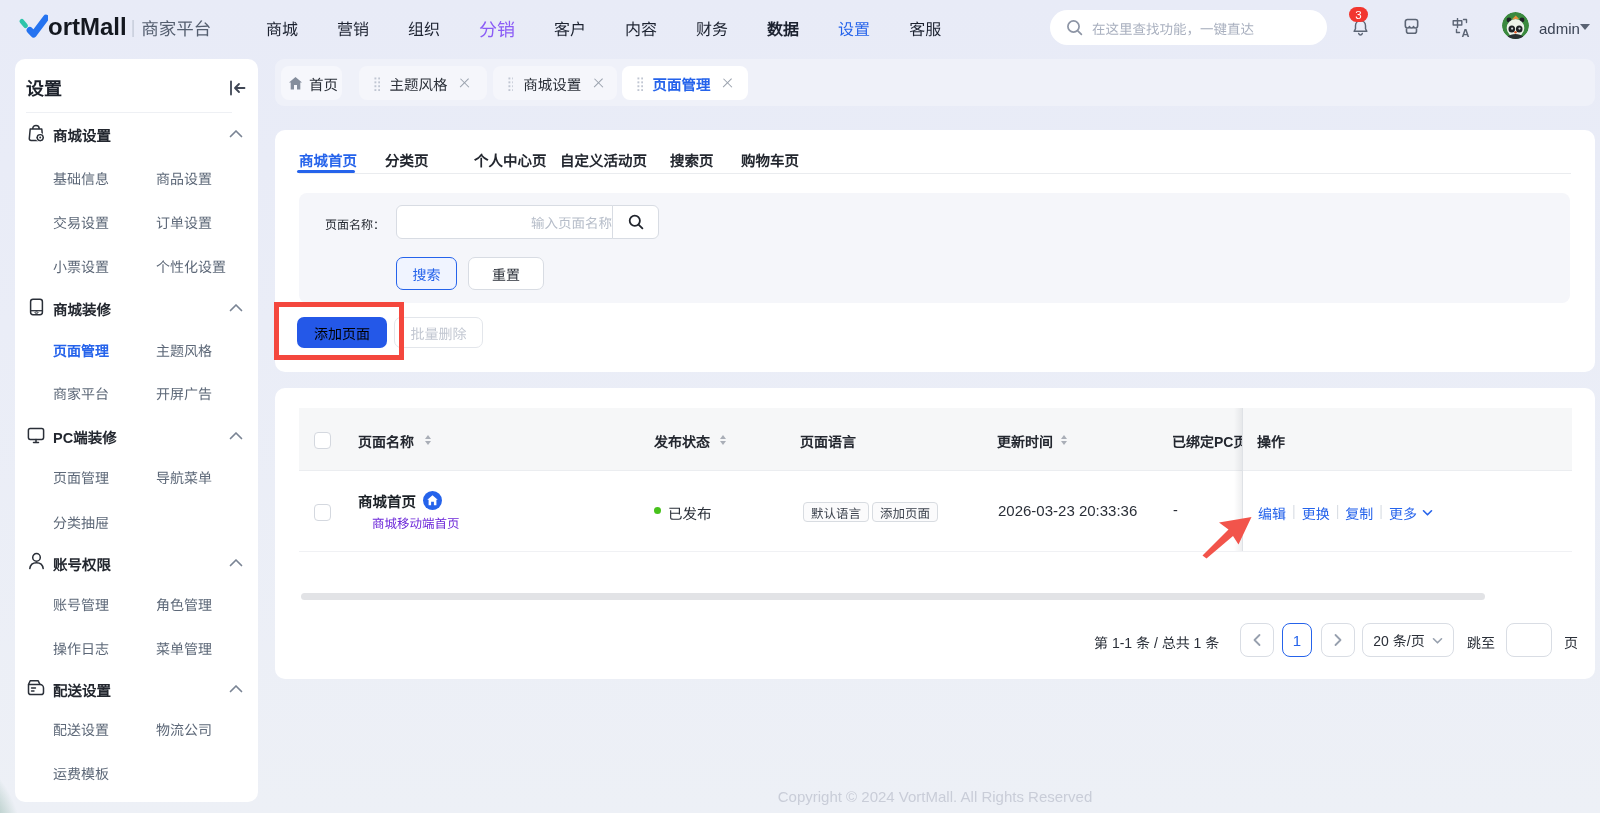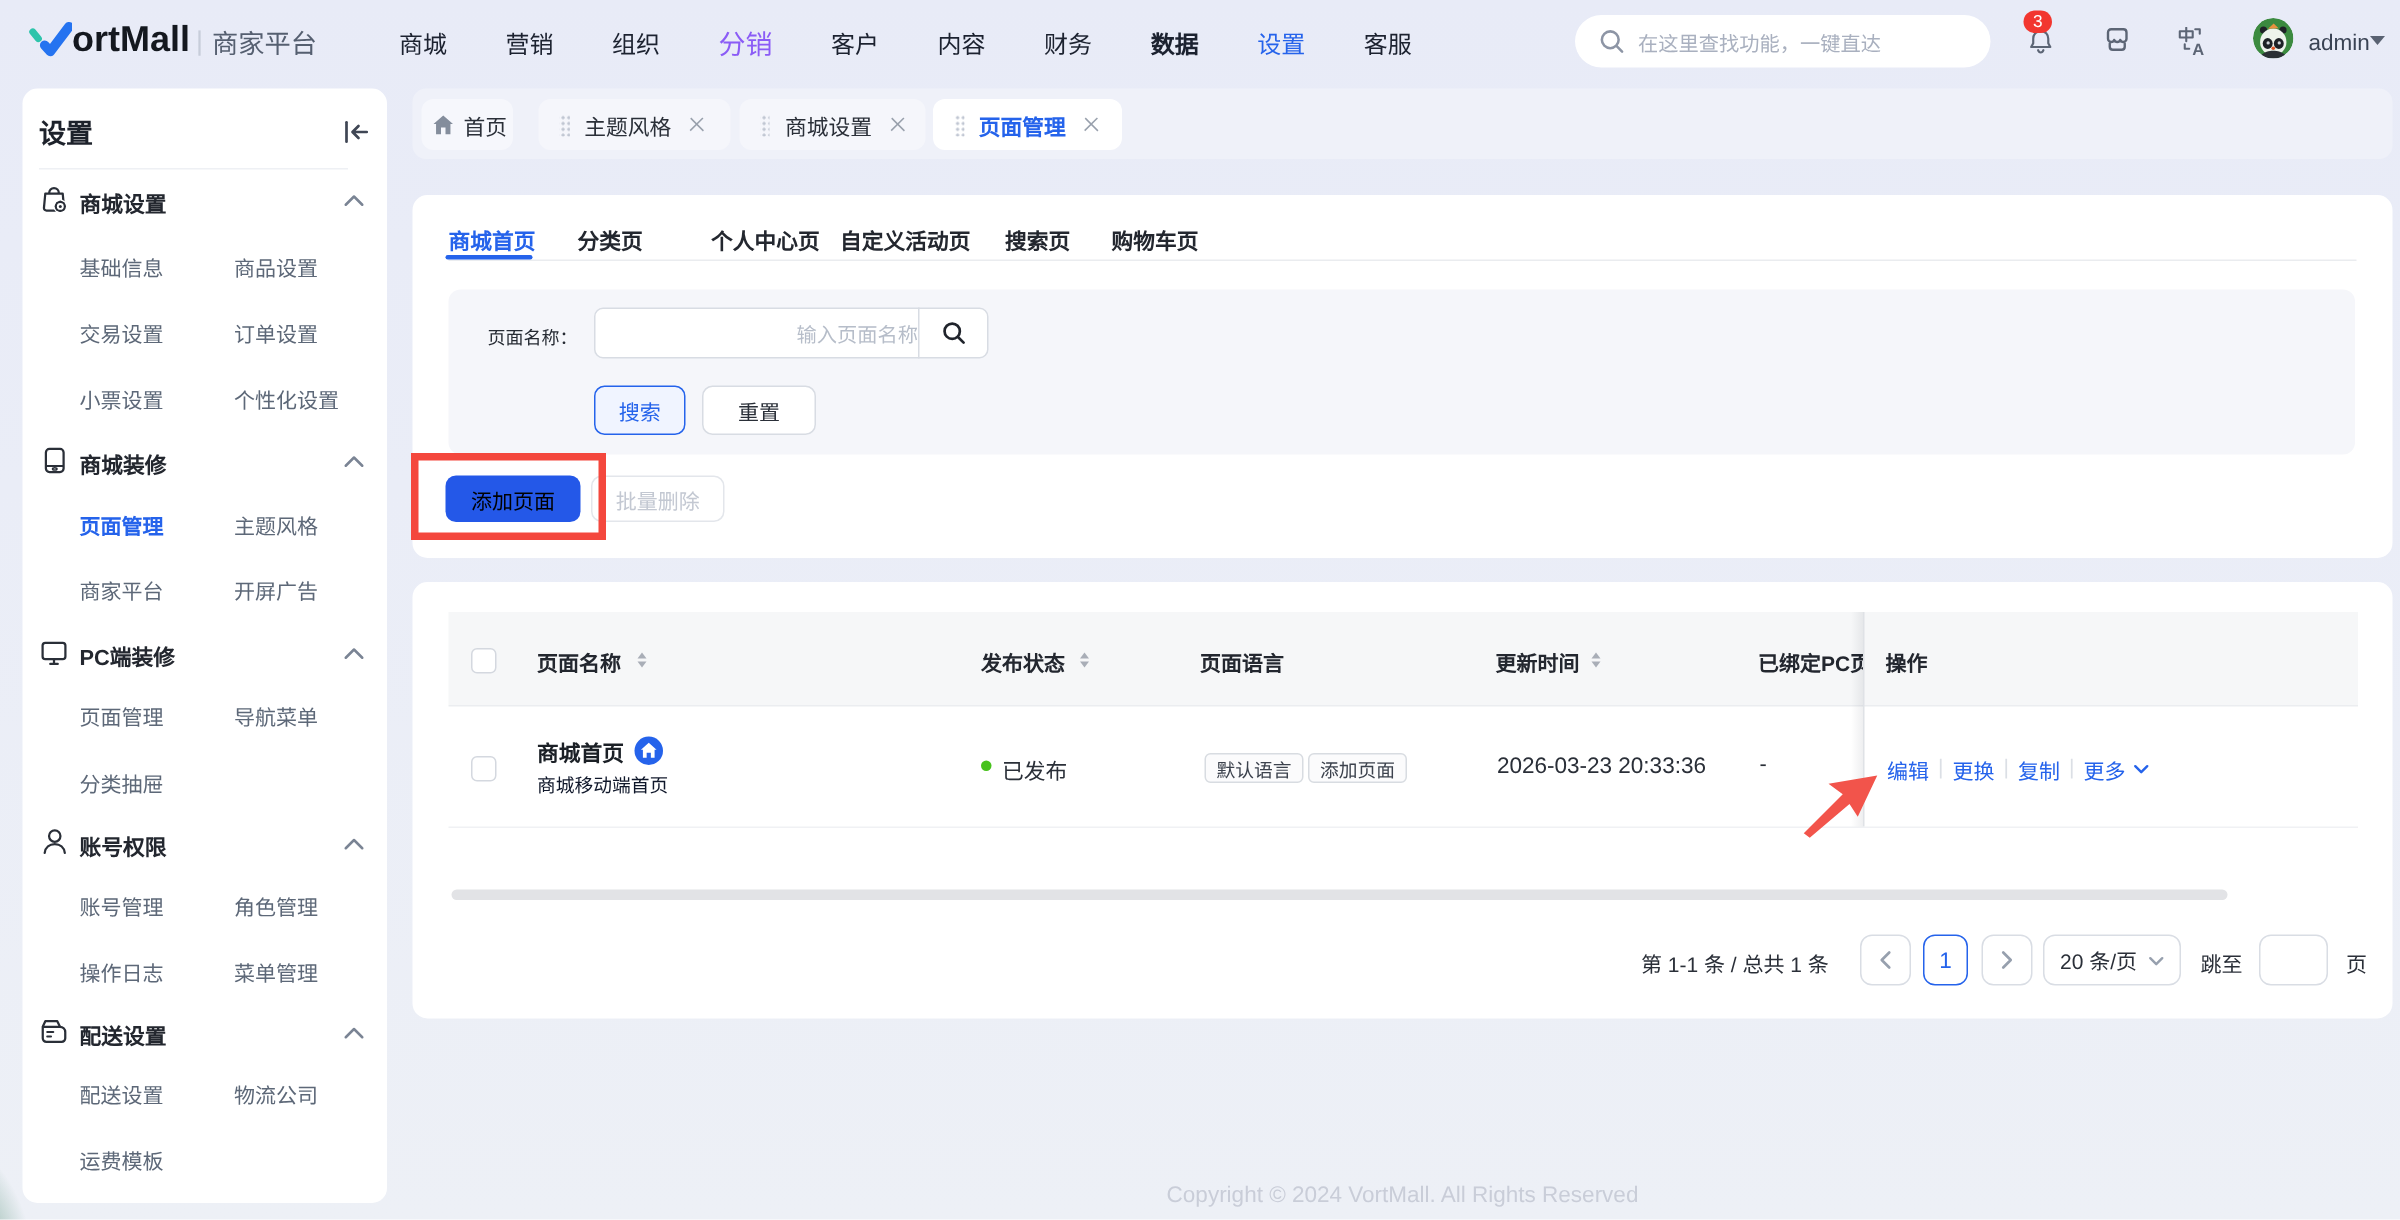--- a/index.html
+++ b/index.html
@@ -260,21 +260,21 @@
   <div class="abs th" style="left:1172px; top:431px; width:70px; overflow:hidden; white-space:nowrap;">已绑定PC页</div>
   <div class="abs th" style="left:1257px; top:431px;">操作</div>
 
   <div class="abs cb" style="left:314px; top:504px;"></div>
   <div class="abs" style="left:358px; top:490px; font-size:14.5px; font-weight:600; color:#1b2026;">商城首页</div>
   <div class="abs" style="left:423px; top:491px; width:19px; height:19px; border-radius:50%; background:#2563eb;">
     <svg width="19" height="19" viewBox="0 0 19 19">
         <path d="M9.5 4.2 L14.7 8.8 L13.4 8.8 L13.4 14.2 L10.9 14.2 L10.9 10.8 L8.1 10.8 L8.1 14.2 L5.6 14.2 L5.6 8.8 L4.3 8.8 Z" fill="#fff"></path>
       </svg>
   </div>
-  <div class="abs" style="left:358px; top:513px; font-size:12.5px; color:#0f172a;">商城移动端首页</div>
+  <div class="abs" style="left:372px; top:513px; font-size:12.5px; color:#6d28d9;">商城移动端首页</div>
   <div class="abs" style="left:654px; top:507px; width:7px; height:7px; border-radius:50%; background:#47c21c;"></div>
   <div class="abs td" style="left:668px; top:502px;">已发布</div>
   <div class="abs tag" style="left:803px; top:502px;">默认语言</div>
   <div class="abs tag" style="left:872px; top:502px;">添加页面</div>
   <div class="abs td" style="left:998px; top:502px; font-size:15px;">2026-03-23 20:33:36</div>
   <div class="abs td" style="left:1173px; top:502px;">-</div>
   <div class="abs" style="left:1258px; top:503px; font-size:14px; color:#2563eb; display:flex;">
     <span>编辑</span>
       <span class="opsep">|</span>
       <span>更换</span>

